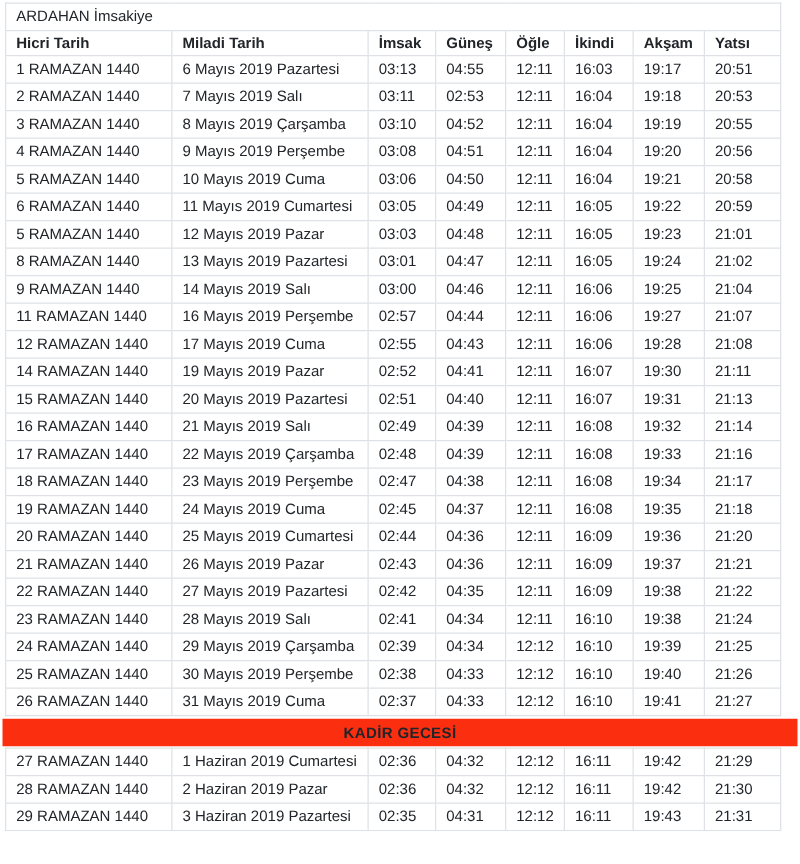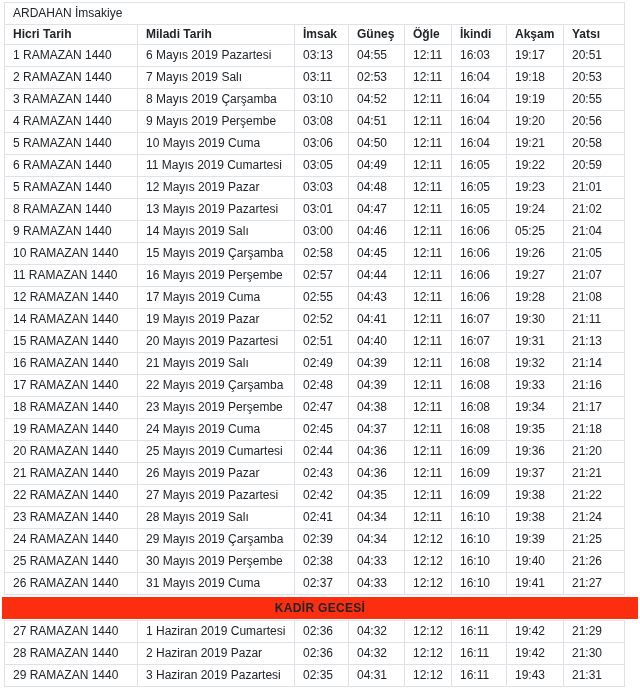--- a/index.html
+++ b/index.html
@@ -179,32 +179,22 @@
           <td>19:24</td>
           <td>21:02</td>
         </tr>
         <tr>
           <td>9 RAMAZAN 1440</td>
           <td>14 Mayıs 2019 Salı</td>
           <td>03:00</td>
           <td>04:46</td>
           <td>12:11</td>
           <td>16:06</td>
-          <td>05:25</td>
+          <td>19:25</td>
           <td>21:04</td>
-        </tr>
-        <tr>
-          <td>10 RAMAZAN 1440</td>
-          <td>15 Mayıs 2019 Çarşamba</td>
-          <td>02:58</td>
-          <td>04:45</td>
-          <td>12:11</td>
-          <td>16:06</td>
-          <td>19:26</td>
-          <td>21:05</td>
         </tr>
         <tr>
           <td>11 RAMAZAN 1440</td>
           <td>16 Mayıs 2019 Perşembe</td>
           <td>02:57</td>
           <td>04:44</td>
           <td>12:11</td>
           <td>16:06</td>
           <td>19:27</td>
           <td>21:07</td>

